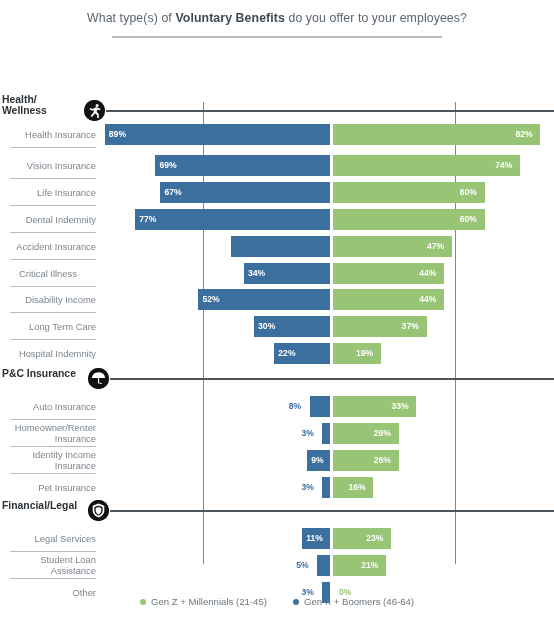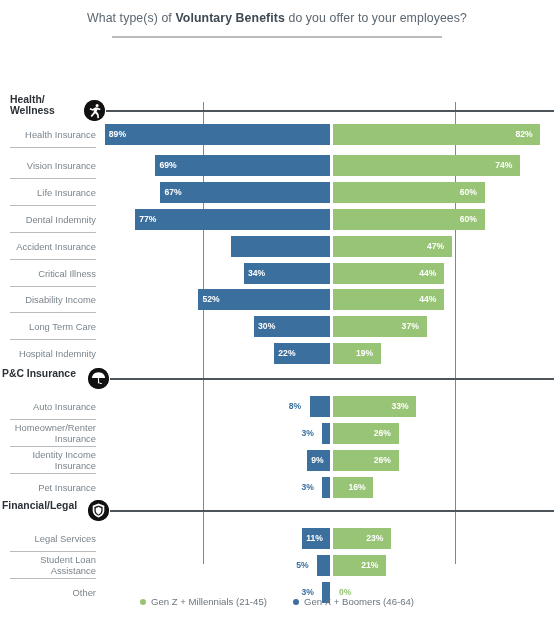--- a/index.html
+++ b/index.html
@@ -23,21 +23,21 @@
   #plot{position:relative;width:554px;height:520px;}
   .vline{position:absolute;width:1.6px;background:#ee5a5a;top:0;}
   #vline-left{left:202.5px;top:64px;height:462px;}
   #vline-right{left:454.5px;top:64px;height:462px;}
 
   .section-head{position:absolute;left:0;width:554px;height:22px;}
   .section-title{
     position:absolute;left:2px;top:0;
     font-size:10.4px;font-weight:bold;color:#2b3137;line-height:11px;
   }
-  .section-title.two-line{top:-6px;margin-left:8px;}
+  .section-title.two-line{top:-6px;}
   .badge{
     position:absolute;width:21px;height:21px;border-radius:50%;
     background:#111111;top:0;
   }
   .badge svg{position:absolute;left:0;top:0;}
   .section-rule{
     position:absolute;height:1.6px;background:#4d555c;top:10px;
   }
 
   .row{position:absolute;left:0;width:554px;height:26px;}
@@ -131,21 +131,21 @@
       </div>
       <div class="row" style="top: 195.6px;">
         <div class="row-label" style="top: 7px;">Accident Insurance</div>
         <div class="row-rule" style="top: 25px; left: 10px;"></div>
         <div class="bar bar-blue" style="left: 231.33px; width: 98.67px;"></div>
         <div class="bar-val" style="left: 250px; margin-top: 36px;">39%</div>
         <div class="bar bar-green" style="left: 333px; width: 118.91px;"></div>
         <div class="bar-val" style="left: 426.91px;">47%</div>
       </div>
       <div class="row" style="top: 222.5px;">
-        <div class="row-label" style="top: 7px;">Critical Illness</div>
+        <div class="row-label" style="top: 7px; text-align: center;">Critical Illness</div>
         <div class="row-rule" style="top: 25px; left: 10px;"></div>
         <div class="bar bar-blue" style="left: 243.98px; width: 86.02px;"></div>
         <div class="bar-val" style="left: 247.98px;">34%</div>
         <div class="bar bar-green" style="left: 333px; width: 111.32px;"></div>
         <div class="bar-val" style="left: 419.32px;">44%</div>
       </div>
       <div class="row" style="top: 249.4px;">
         <div class="row-label" style="top: 7px;">Disability Income</div>
         <div class="row-rule" style="top: 25px; left: 10px;"></div>
         <div class="bar bar-blue" style="left: 198.44px; width: 131.56px;"></div>

